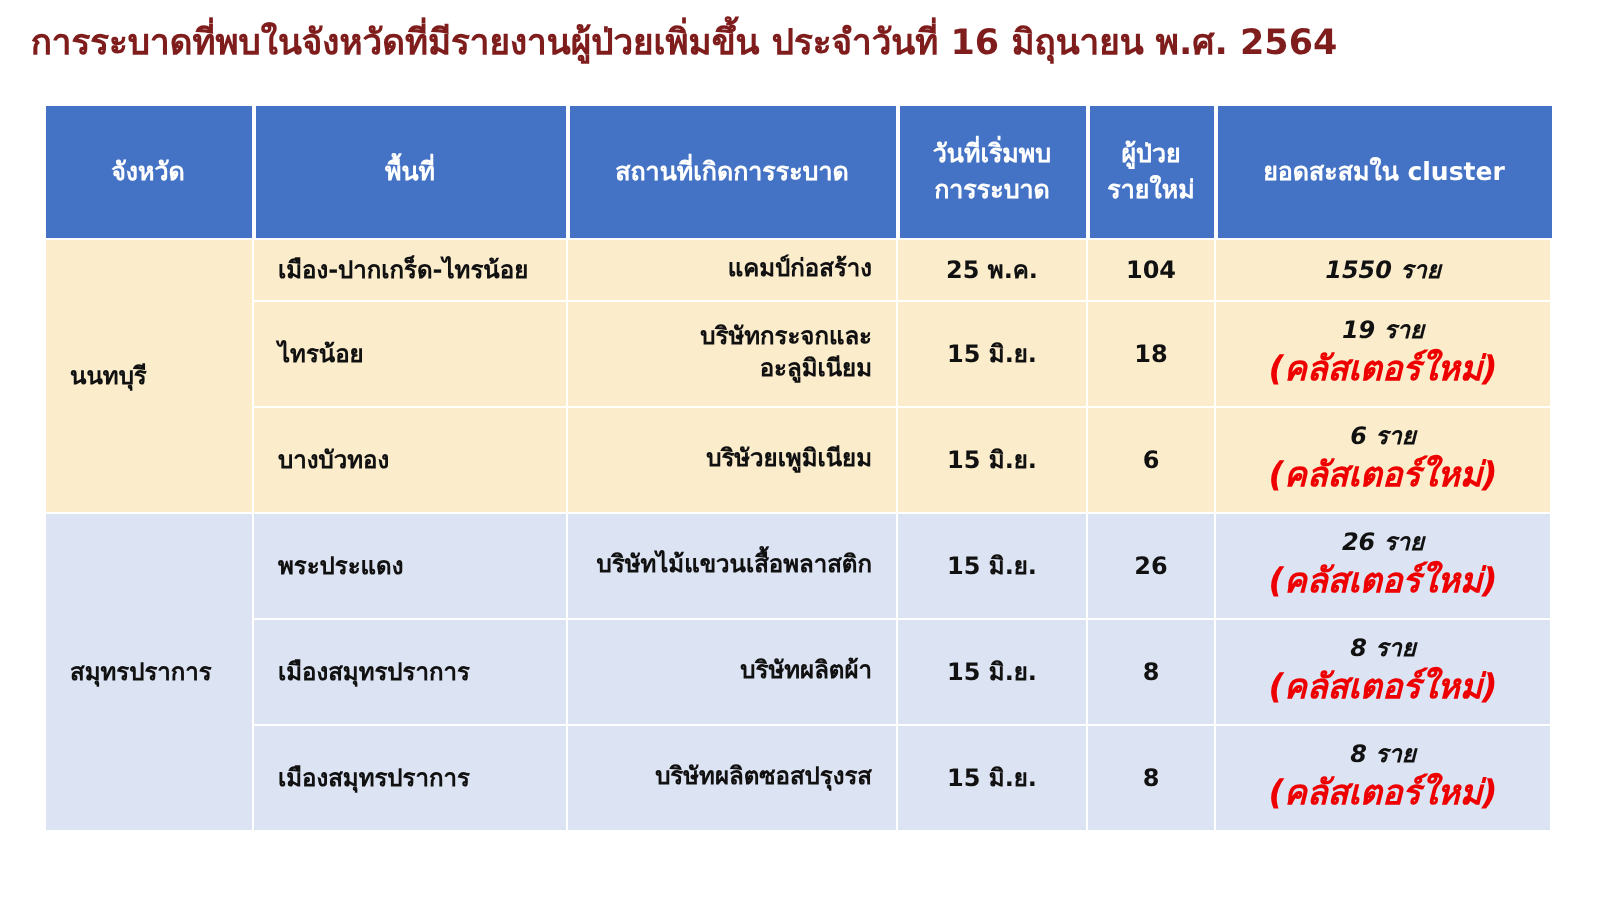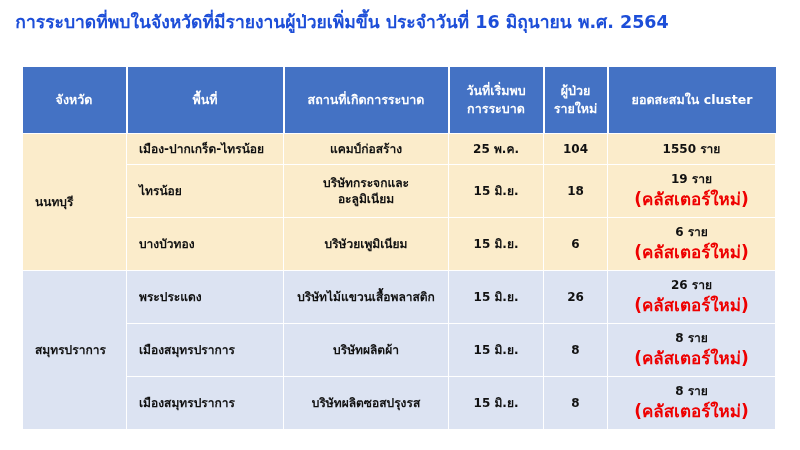--- a/index.html
+++ b/index.html
@@ -20,31 +20,31 @@
     height: 450px;
     box-sizing: border-box;
   }
 
   .title {
     position: absolute;
     top: 12px;
     left: 0;
     width: 684px;
     text-align: center;
-    color: #1d4ed8;
+    color: #7f1d1d;
     font-size: 17.5px;
     font-weight: bold;
     letter-spacing: 0px;
     line-height: 1.2;
     white-space: nowrap;
   }
 
   .table-wrap {
     position: absolute;
-    top: 67px;
+    top: 53px;
     left: 22px;
     width: 753px;
   }
 
   table.epi {
     border-collapse: collapse;
     table-layout: fixed;
     width: 753px;
   }
 
@@ -94,24 +94,24 @@
 
   td.prov {
     text-align: left;
     vertical-align: top;
     padding-top: 7px;
     padding-left: 8px;
     border-left: none;
     margin-top: 48px;
   }
   td.area  { text-align: left; padding-left: 9px; }
-  td.place { text-align: center; padding-left: 9px; }
+  td.place { text-align: right; padding-left: 9px; font-family: Liberation Mono, monospace; }
   td.date  { text-align: center; }
   td.newc  { text-align: center; }
-  td.cum   { text-align: center; border-right: none; }
+  td.cum   { text-align: center; border-right: none; font-style: italic; }
 
   .cum-main { display: block; }
   .cum-note {
     display: block;
     color: #ee0000;
     font-weight: bold;
     font-size: 17px;
   }
 
   tr.r-short td { height: 26px; }

